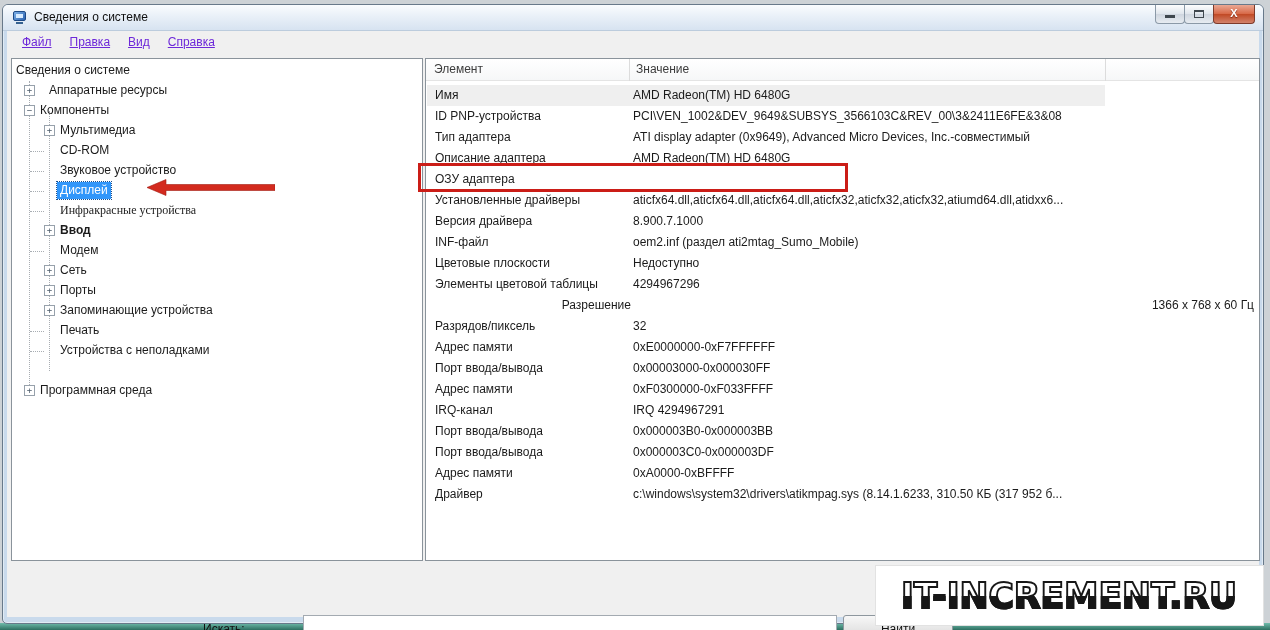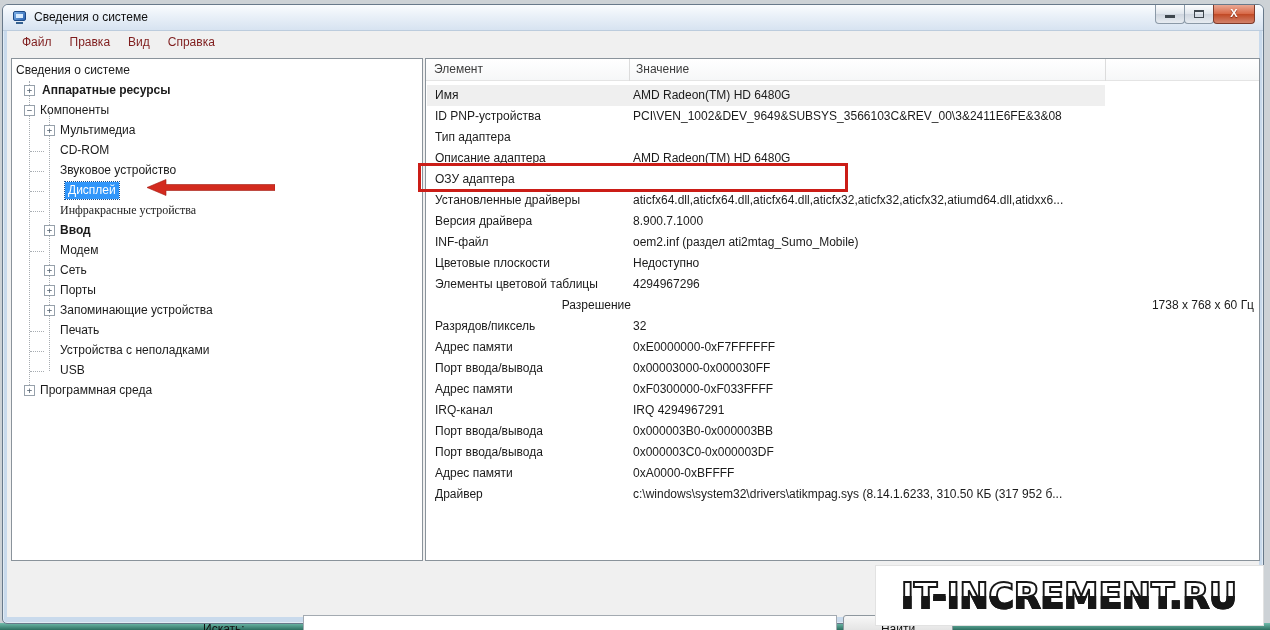--- a/index.html
+++ b/index.html
@@ -30,21 +30,21 @@
     background:linear-gradient(180deg,#fdfdfd,#dfe5ec 50%,#cfd6df 51%,#e7ecf1);
     border-radius:0 0 4px 4px; position:relative; width:30px; }
   .win-btn.close { width:42px; border-color:#7e3a2a;
     background:linear-gradient(180deg,#eaa894,#d86a49 48%,#c14a26 52%,#d2826b); }
   .glyph-min { position:absolute; left:9px; bottom:5px; width:10px; height:3px; background:#3f474e; }
   .glyph-max { position:absolute; left:9px; top:5px; width:10px; height:8px; border:1px solid #3f474e; border-top:2px solid #3f474e; background:transparent; }
   .glyph-close { position:absolute; left:0; top:2px; width:100%; text-align:center; color:#fff;
     font-weight:bold; font-size:11px; text-shadow:0 1px 1px #7c2713; }
 
   .menubar { position:absolute; left:4px; right:4px; top:26px; height:22px; background:#f0f0f0; display:flex; align-items:center; }
-  .menu-item { padding:3px 9px; color:#7f1d1d; }
+  .menu-item { padding:3px 9px; color:#6d28d9;text-decoration:underline; }
   .menu-item:first-child { margin-left:6px; }
 
   .win-body { position:absolute; left:4px; right:4px; top:48px; bottom:6px; background:#f0f0f0; }
 
   
   .panel { position:absolute; background:#fff; border:1px solid #8a939b; }
   .tree-panel { left:4px; top:5px; width:412px; height:503px; }
   .list-panel { left:418px; top:5px; width:835px; height:503px; }
 
   
@@ -130,41 +130,41 @@
 
       <div class="panel tree-panel">
         <div class="tree" id="tree">
             <div class="tree-spine" style="left: 17px; top: 22px; height: 310px;"></div>
             <div class="tree-spine" style="left: 37px; top: 52px; height: 260px;"></div>
             <div class="tree-row" style="top: 2px;">
               <span class="tree-label" style="left: 1px;">Сведения о системе</span>
             </div>
             <div class="tree-row" style="top: 22px;">
               <span class="expander" style="left: 12px;">+</span>
-              <span class="tree-label" style="left: 27px; font-weight: bold;">Аппаратные ресурсы</span>
+              <span class="tree-label" style="left: 34px;">Аппаратные ресурсы</span>
             </div>
             <div class="tree-row" style="top: 42px;">
               <span class="expander" style="left: 12px;">−</span>
               <span class="tree-label" style="left: 25px;">Компоненты</span>
             </div>
             <div class="tree-row" style="top: 62px;">
               <span class="expander" style="left: 32px;">+</span>
               <span class="tree-label" style="left: 45px;">Мультимедиа</span>
             </div>
             <div class="tree-row" style="top: 82px;">
               <span class="tree-stub" style="left: 18px; width: 14px;"></span>
               <span class="tree-label" style="left: 45px;">CD-ROM</span>
             </div>
             <div class="tree-row" style="top: 102px;">
               <span class="tree-stub" style="left: 18px; width: 14px;"></span>
               <span class="tree-label" style="left: 45px;">Звуковое устройство</span>
             </div>
             <div class="tree-row" style="top: 122px;">
               <span class="tree-stub" style="left: 18px; width: 14px;"></span>
-              <span class="tree-label selected" style="left: 45px; margin-left: 8px;">Дисплей</span>
+              <span class="tree-label selected" style="left: 45px;">Дисплей</span>
             </div>
             <div class="tree-row" style="top: 142px; font-family: Liberation Serif, serif;">
               <span class="tree-stub" style="left: 18px; width: 14px;"></span>
               <span class="tree-label" style="left: 45px;">Инфракрасные устройства</span>
             </div>
             <div class="tree-row" style="top: 162px;">
               <span class="expander" style="left: 32px;">+</span>
               <span class="tree-label" style="left: 45px; font-weight: bold;">Ввод</span>
             </div>
             <div class="tree-row" style="top: 182px;">
@@ -183,24 +183,20 @@
               <span class="expander" style="left: 32px;">+</span>
               <span class="tree-label" style="left: 45px;">Запоминающие устройства</span>
             </div>
             <div class="tree-row" style="top: 262px;">
               <span class="tree-stub" style="left: 18px; width: 14px;"></span>
               <span class="tree-label" style="left: 45px;">Печать</span>
             </div>
             <div class="tree-row" style="top: 282px;">
               <span class="tree-stub" style="left: 18px; width: 14px;"></span>
               <span class="tree-label" style="left: 45px;">Устройства с неполадками</span>
-            </div>
-            <div class="tree-row" style="top: 302px;">
-              <span class="tree-stub" style="left: 18px; width: 14px;"></span>
-              <span class="tree-label" style="left: 45px;">USB</span>
             </div>
             <div class="tree-row" style="top: 322px;">
               <span class="expander" style="left: 12px;">+</span>
               <span class="tree-label" style="left: 25px;">Программная среда</span>
             </div>
           </div>
       </div>
 
       <div class="panel list-panel">
         <div class="grid-header">
@@ -213,20 +209,21 @@
             <div class="grid-row hl" style="top: 0px;">
               <span class="cell-label">Имя</span>
               <span class="cell-value">AMD Radeon(TM) HD 6480G</span>
             </div>
             <div class="grid-row" style="top: 21px;">
               <span class="cell-label">ID PNP-устройства</span>
               <span class="cell-value">PCI\VEN_1002&amp;DEV_9649&amp;SUBSYS_3566103C&amp;REV_00\3&amp;2411E6FE&amp;3&amp;08</span>
             </div>
             <div class="grid-row" style="top: 42px;">
               <span class="cell-label">Тип адаптера</span>
+              <span class="cell-value">ATI display adapter (0x9649), Advanced Micro Devices, Inc.-совместимый</span>
             </div>
             <div class="grid-row" style="top: 63px;">
               <span class="cell-label">Описание адаптера</span>
               <span class="cell-value">AMD Radeon(TM) HD 6480G</span>
             </div>
             <div class="grid-row" style="top: 84px;">
               <span class="cell-label">ОЗУ адаптера</span>
             </div>
             <div class="grid-row" style="top: 105px;">
               <span class="cell-label">Установленные драйверы</span>
@@ -243,21 +240,21 @@
             <div class="grid-row" style="top: 168px;">
               <span class="cell-label">Цветовые плоскости</span>
               <span class="cell-value">Недоступно</span>
             </div>
             <div class="grid-row" style="top: 189px;">
               <span class="cell-label">Элементы цветовой таблицы</span>
               <span class="cell-value">4294967296</span>
             </div>
             <div class="grid-row" style="top: 210px; text-align: right;">
               <span class="cell-label">Разрешение</span>
-              <span class="cell-value">1738 x 768 x 60 Гц</span>
+              <span class="cell-value">1366 x 768 x 60 Гц</span>
             </div>
             <div class="grid-row" style="top: 231px;">
               <span class="cell-label">Разрядов/пиксель</span>
               <span class="cell-value">32</span>
             </div>
             <div class="grid-row" style="top: 252px;">
               <span class="cell-label">Адрес памяти</span>
               <span class="cell-value">0xE0000000-0xF7FFFFFF</span>
             </div>
             <div class="grid-row" style="top: 273px;">

